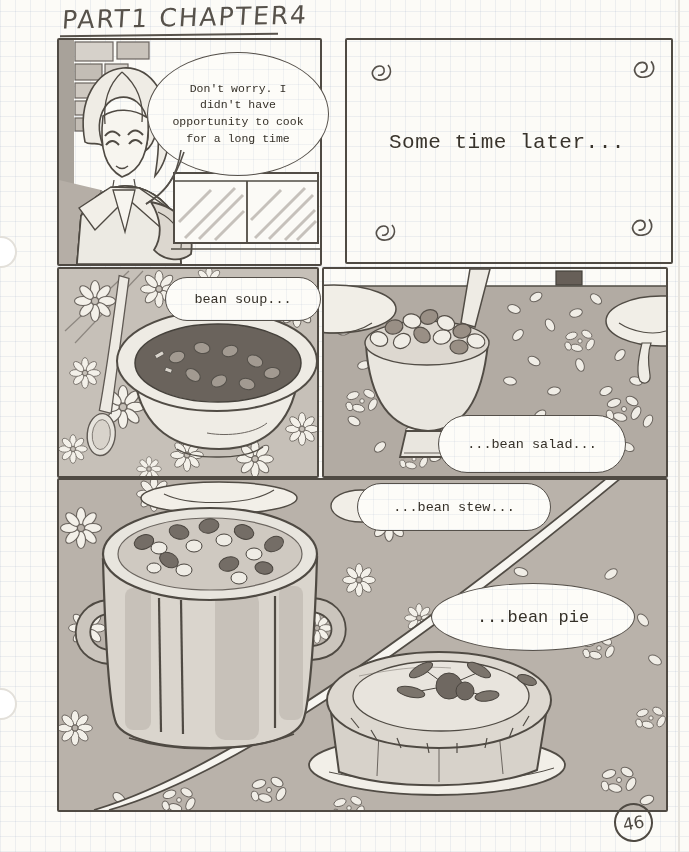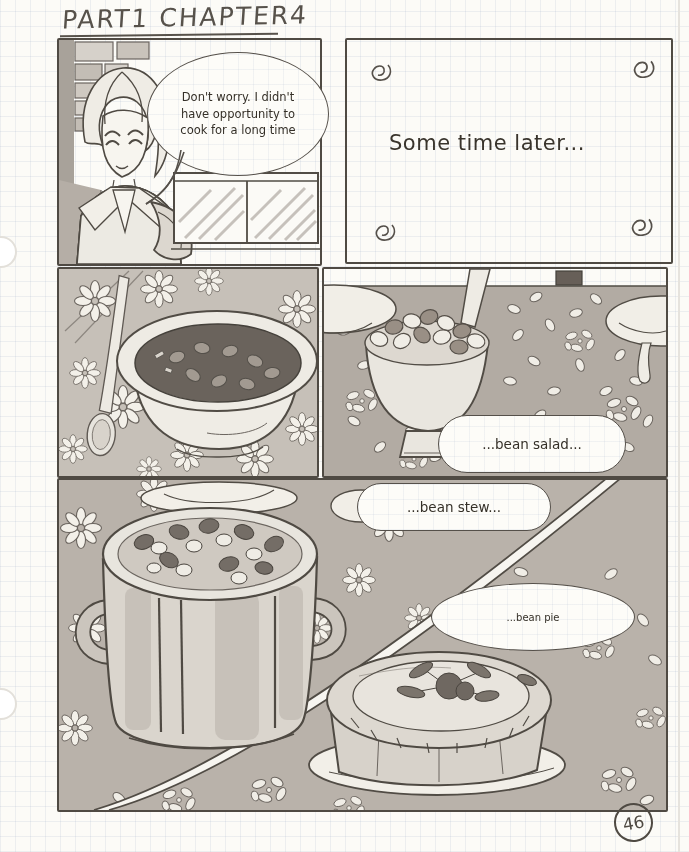--- a/index.html
+++ b/index.html
@@ -12,42 +12,42 @@
     font-family:"DejaVu Sans", sans-serif;color:#3d3830;
   }
   .scan-edge{position:absolute;top:0;right:9px;width:2px;height:100%;background:#e6e3dd;}
   .hole{position:absolute;left:-15px;width:28px;height:28px;border:2px solid #e3e0da;border-radius:50%;background:#fff;}
   .hole1{top:236px}.hole2{top:688px}
   .title{
     position:absolute;left:62px;top:3px;font-size:25px;letter-spacing:2px;
     color:#57524b;transform:rotate(-1.2deg) skewX(-5deg);white-space:nowrap;
   }
   .title-underline{position:absolute;left:60px;top:34px;width:218px;border-top:2.4px solid #57524b;transform:rotate(-0.6deg);}
-  .panel{position:absolute;border:2.4px solid #4f4a43;border-radius:2px;background:transparent;}
+  .panel{position:absolute;border:2.4px solid #4f4a43;border-radius:2px;background:transparent;font-family:Liberation Mono, monospace;}
   .p1{left:57px;top:38px;width:261px;height:224px;}
   .p2{left:345px;top:38px;width:324px;height:222px;}
   .p3{left:57px;top:267px;width:258px;height:207px;}
   .p4{left:322px;top:267px;width:342px;height:207px;}
   .p5{left:57px;top:478px;width:607px;height:330px;}
   .panel svg{position:absolute;left:0;top:0;}
   .bubble{
     position:absolute;border:1.7px solid #55504a;
     background-color:#fdfcf8;
     background-image:
       repeating-linear-gradient(0deg, rgba(130,150,185,0.10) 0 1px, transparent 1px 15px),
       repeating-linear-gradient(90deg, rgba(130,150,185,0.10) 0 1px, transparent 1px 15px);
     display:flex;align-items:center;justify-content:center;text-align:center;
     color:#353028;
   }
   .bubble-p1{left:88px;top:12px;width:180px;height:122px;border-radius:50%;font-size:11.5px;line-height:1.45;}
   .bubble-p1 span{display:block;width:142px;}
   .bubble-p3{left:106px;top:8px;width:154px;height:42px;border-radius:24px;font-size:13.5px;}
   .bubble-p4{left:114px;top:146px;width:186px;height:56px;border-radius:30px;font-size:13.5px;}
   .bubble-stew{left:298px;top:3px;width:192px;height:46px;border-radius:26px;font-size:13.5px;}
-  .bubble-pie{left:372px;top:103px;width:202px;height:66px;border-radius:50%;font-size:10px;}
+  .bubble-pie{left:372px;top:103px;width:202px;height:66px;border-radius:50%;font-size:17px;}
   .caption{position:absolute;left:42px;top:91px;font-size:21px;letter-spacing:0.5px;color:#39342c;}
   .tail{pointer-events:none;}
   .pageno{
     position:absolute;left:614px;top:803px;width:35px;height:35px;
     border:2.2px solid #4f4a43;border-radius:50%;display:flex;align-items:center;justify-content:center;
     font-size:17px;color:#4f4a43;transform:rotate(-10deg);
   }
 </style>
 </head>
 <body>
@@ -188,20 +188,23 @@
           <ellipse cx="196" cy="92" rx="8" ry="5.5" transform="rotate(25 196 92)"></ellipse>
           <ellipse cx="213" cy="104" rx="8" ry="5.5" transform="rotate(-10 213 104)"></ellipse>
           <ellipse cx="134" cy="106" rx="8" ry="5.5" transform="rotate(35 134 106)"></ellipse>
           <ellipse cx="160" cy="112" rx="8" ry="5.5" transform="rotate(-25 160 112)"></ellipse>
           <ellipse cx="188" cy="115" rx="8" ry="5.5" transform="rotate(15 188 115)"></ellipse>
         </g>
         <rect x="96" y="84" width="9" height="4" fill="#d9d4cc" stroke="#54504a" stroke-width="0.8" transform="rotate(-30 100 86)"></rect>
         <rect x="106" y="99" width="7" height="4" fill="#d9d4cc" stroke="#54504a" stroke-width="0.8" transform="rotate(20 109 101)"></rect>
       </g>
     </svg>
+    <div class="bubble bubble-p3">
+      <span>bean soup...</span>
+    </div>
   </section>
 
   <section class="panel p4">
     <svg width="342" height="207" viewBox="0 0 342 207">
       <defs>
         <ellipse id="sb4" rx="6.5" ry="4" fill="#f0ede6" stroke="#6b655f" stroke-width="1"></ellipse>
         <g id="bn4" fill="#f0ede6" stroke="#6b655f" stroke-width="1">
           <ellipse cx="-10" cy="-6" rx="7" ry="4" transform="rotate(-20 -10 -6)"></ellipse>
           <ellipse cx="8" cy="-8" rx="6.5" ry="4" transform="rotate(30 8 -8)"></ellipse>
           <ellipse cx="12" cy="4" rx="7" ry="4" transform="rotate(-60 12 4)"></ellipse>

